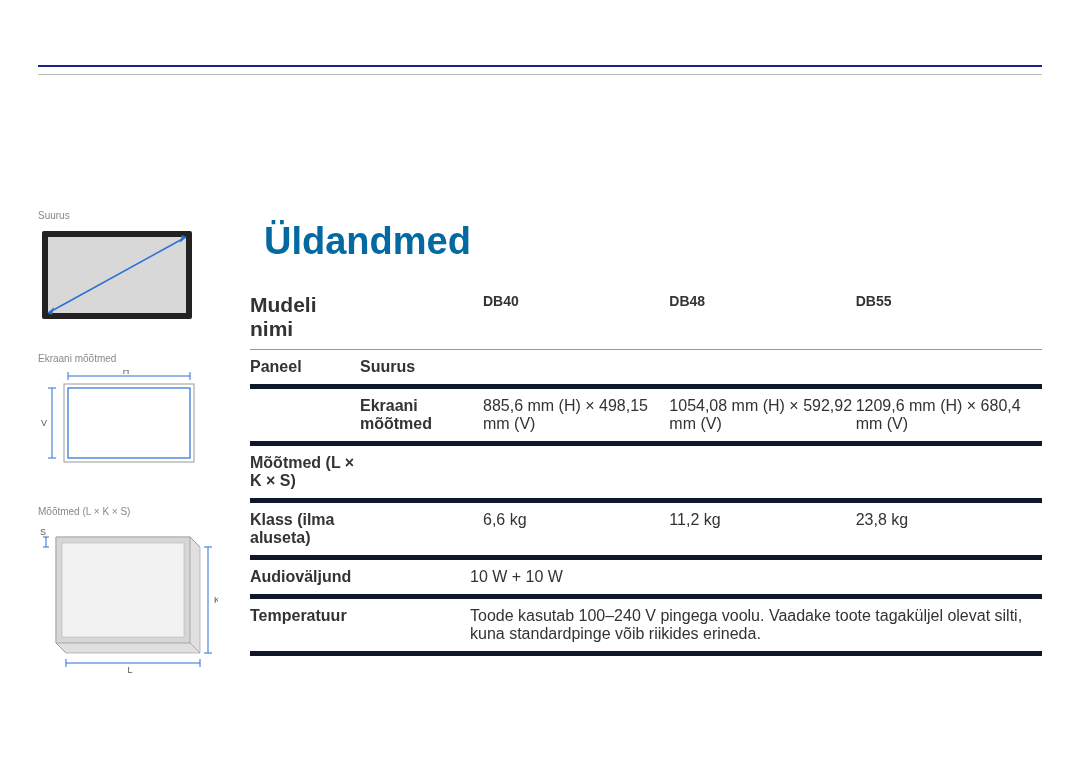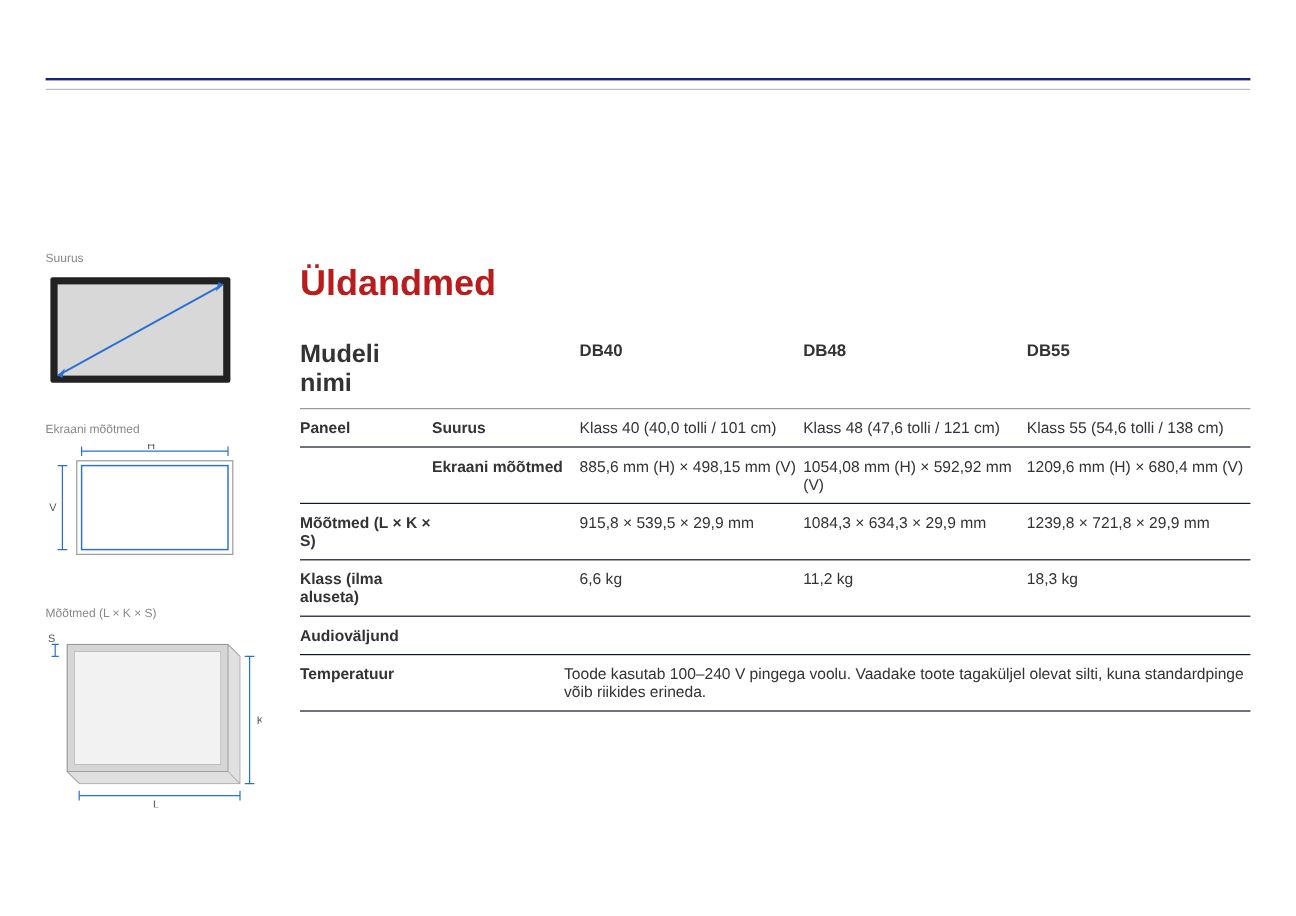--- a/index.html
+++ b/index.html
@@ -35,30 +35,31 @@
   .diagram { margin-bottom: 26px; }
   .diagram svg { display: block; }
 
   .content {
     position: absolute;
     left: 250px;
     top: 220px;
     right: 38px;
   }
   .title {
-    color: #b91c1c;
-    font-size: 30px;
+    color: #0369a1;
+    font-size: 38px;
     font-weight: 600;
     margin-bottom: 22px;
+    margin-left: 14px;
   }
   .specrow {
     display: flex;
-    border-bottom: 1px solid #0f172a;
+    border-bottom: 5px solid #0f172a;
     padding: 8px 0;
-    font-size: 13px;
+    font-size: 16px;
     align-items: flex-start;
   }
   .specrow.header {
     border-bottom: 1px solid #999;
     font-weight: 600;
     font-size: 14px;
   }
   .specrow.header .c1 { font-size: 21px; }
   .c1 { width: 110px; flex-shrink: 0; font-weight: 600; }
   .c2 { width: 110px; flex-shrink: 0; font-weight: 600; }
@@ -140,60 +141,51 @@
     <div class="mcol">
       <div class="m1">DB40</div>
       <div class="m2">DB48</div>
       <div class="m3">DB55</div>
     </div>
   </div>
 
   <div class="specrow">
     <div class="c1">Paneel</div>
     <div class="c2">Suurus</div>
-    <div class="mcol">
-      <div class="m1">Klass 40 (40,0 tolli / 101 cm)</div>
-      <div class="m2">Klass 48 (47,6 tolli / 121 cm)</div>
-      <div class="m3">Klass 55 (54,6 tolli / 138 cm)</div>
-    </div>
   </div>
 
   <div class="specrow">
     <div class="c1"></div>
     <div class="c2">Ekraani mõõtmed</div>
     <div class="mcol">
       <div class="m1">885,6 mm (H) × 498,15 mm (V)</div>
       <div class="m2">1054,08 mm (H) × 592,92 mm (V)</div>
       <div class="m3">1209,6 mm (H) × 680,4 mm (V)</div>
     </div>
   </div>
 
   <div class="specrow">
     <div class="c1">Mõõtmed (L × K × S)</div>
     <div class="c2"></div>
-    <div class="mcol">
-      <div class="m1">915,8 × 539,5 × 29,9 mm</div>
-      <div class="m2">1084,3 × 634,3 × 29,9 mm</div>
-      <div class="m3">1239,8 × 721,8 × 29,9 mm</div>
-    </div>
   </div>
 
   <div class="specrow">
     <div class="c1">Klass (ilma aluseta)</div>
     <div class="c2"></div>
     <div class="mcol">
       <div class="m1">6,6 kg</div>
       <div class="m2">11,2 kg</div>
-      <div class="m3">18,3 kg</div>
+      <div class="m3">23,8 kg</div>
     </div>
   </div>
 
   <div class="specrow">
     <div class="c1">Audioväljund</div>
     <div class="c2"></div>
+    <div class="full">10 W + 10 W</div>
   </div>
 
   <div class="specrow">
     <div class="c1">Temperatuur</div>
     <div class="c2"></div>
     <div class="full">Toode kasutab 100–240 V pingega voolu. Vaadake toote tagaküljel olevat silti, kuna standardpinge võib riikides erineda.</div>
   </div>
 
 
 

